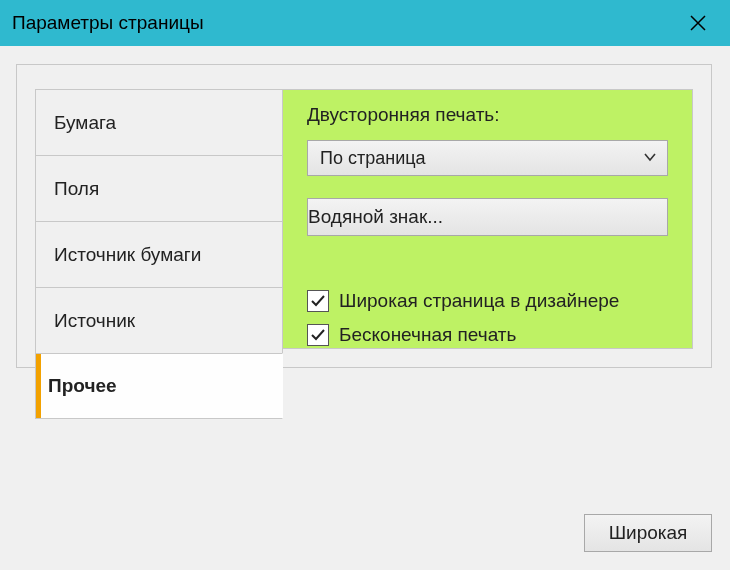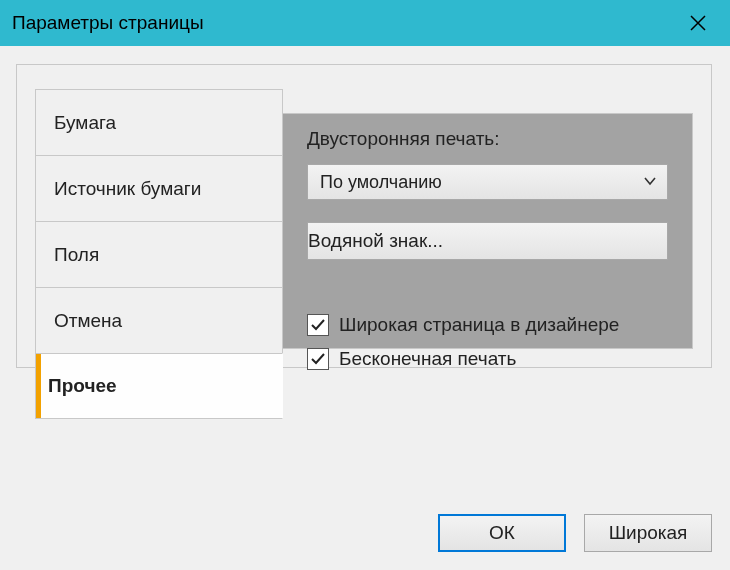--- a/index.html
+++ b/index.html
@@ -66,25 +66,24 @@
     position: absolute;
     left: 0; top: 0; bottom: 0;
     width: 5px;
     background: #f2a100;
   }
 
   .content {
     position: absolute;
     left: 266px; top: 24px;
     right: 18px; bottom: 18px;
-    background: #a3a3a3;
+    background: #bef264;
     border: 1px solid #c8c8c8;
     border-left: none;
     padding: 14px 24px 2px 24px;
-    margin-top: 24px;
   }
 
   .label-row { font-size: 19px; color: #222; margin-bottom: 14px; }
 
   .dropdown {
     width: 100%; height: 36px;
     border: 1px solid #a8a8a8;
     background: linear-gradient(#f3f3f3,#e4e4e4);
     display: flex; align-items: center; justify-content: space-between;
     padding: 0 10px 0 12px;
@@ -150,39 +149,39 @@
 
 <div class="client">
 
   <div class="panel">
 
     <div class="tabs">
       <div class="tab">
         <span>Бумага</span>
       </div>
       <div class="tab">
+        <span>Поля</span>
+      </div>
+      <div class="tab">
         <span>Источник бумаги</span>
       </div>
       <div class="tab">
-        <span>Поля</span>
-      </div>
-      <div class="tab">
-        <span>Отмена</span>
+        <span>Источник</span>
       </div>
       <div class="tab active">
         <span>Прочее</span>
       </div>
     </div>
 
     <div class="content">
 
       <div class="label-row">Двусторонняя печать:</div>
 
       <div class="dropdown">
-        <span>По умолчанию</span>
+        <span>По страница</span>
         <span class="chev">
           <svg viewBox="0 0 14 14">
               <path d="M2 4 L7 10 L12 4" stroke="#333" stroke-width="1.6" fill="none"></path>
             </svg>
         </span>
       </div>
 
       <div class="pushbtn">
         <span>Водяной знак...</span>
       </div>
@@ -204,21 +203,18 @@
         </span>
         <span>Бесконечная печать</span>
       </div>
 
 
     </div>
 
   </div>
 
   <div class="footer">
-    <div class="btn primary">
-      <span>ОК</span>
-    </div>
     <div class="btn">
       <span>Широкая</span>
     </div>
   </div>
 
 </div>
 
 </body></html>

